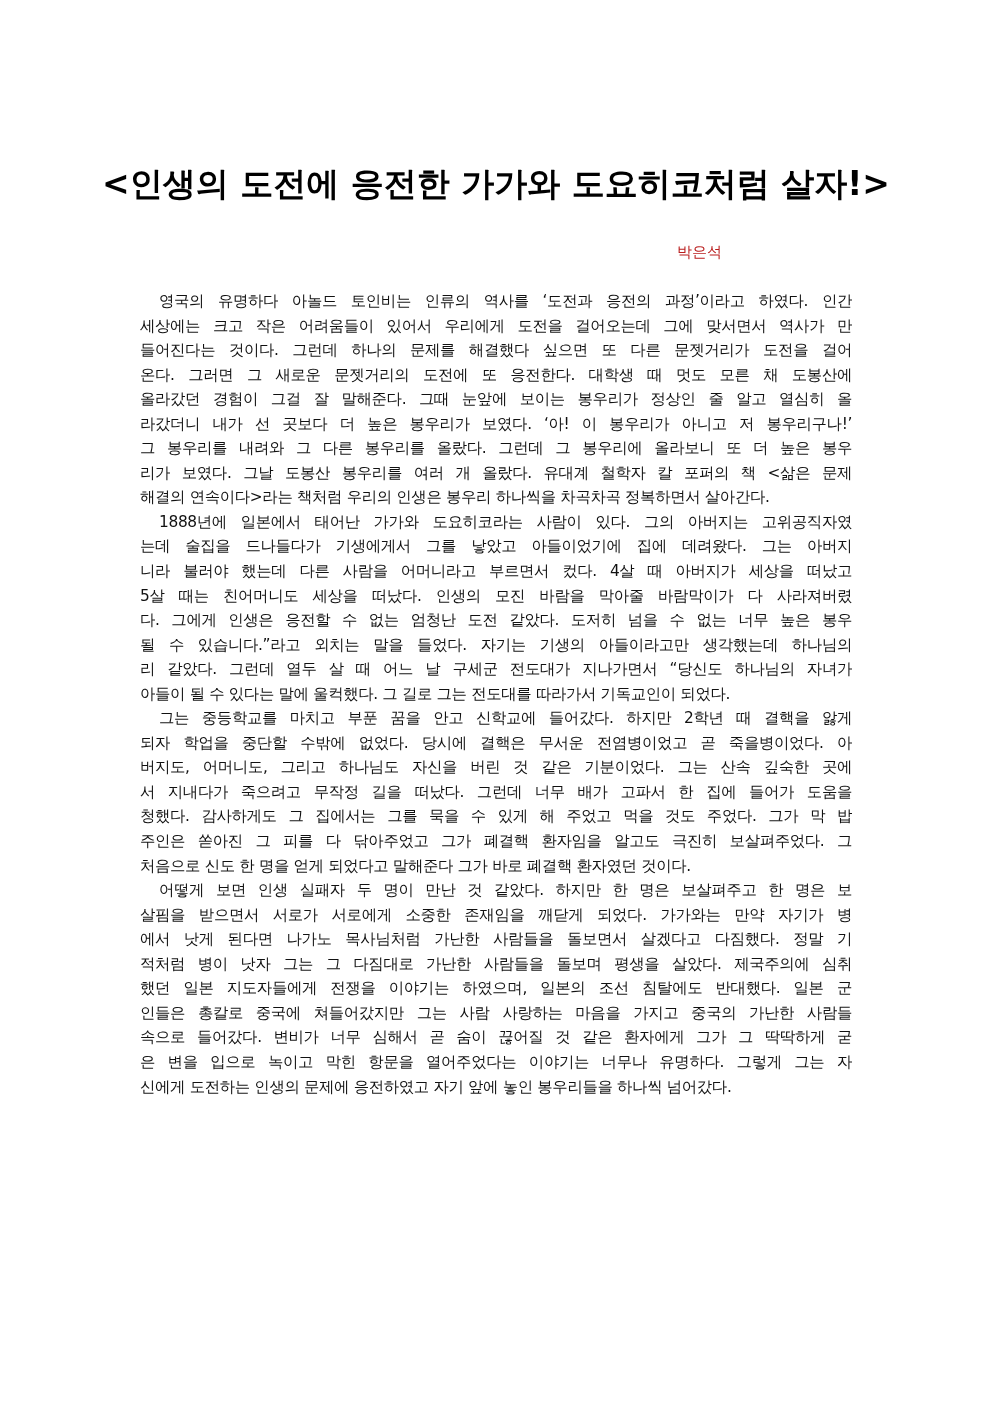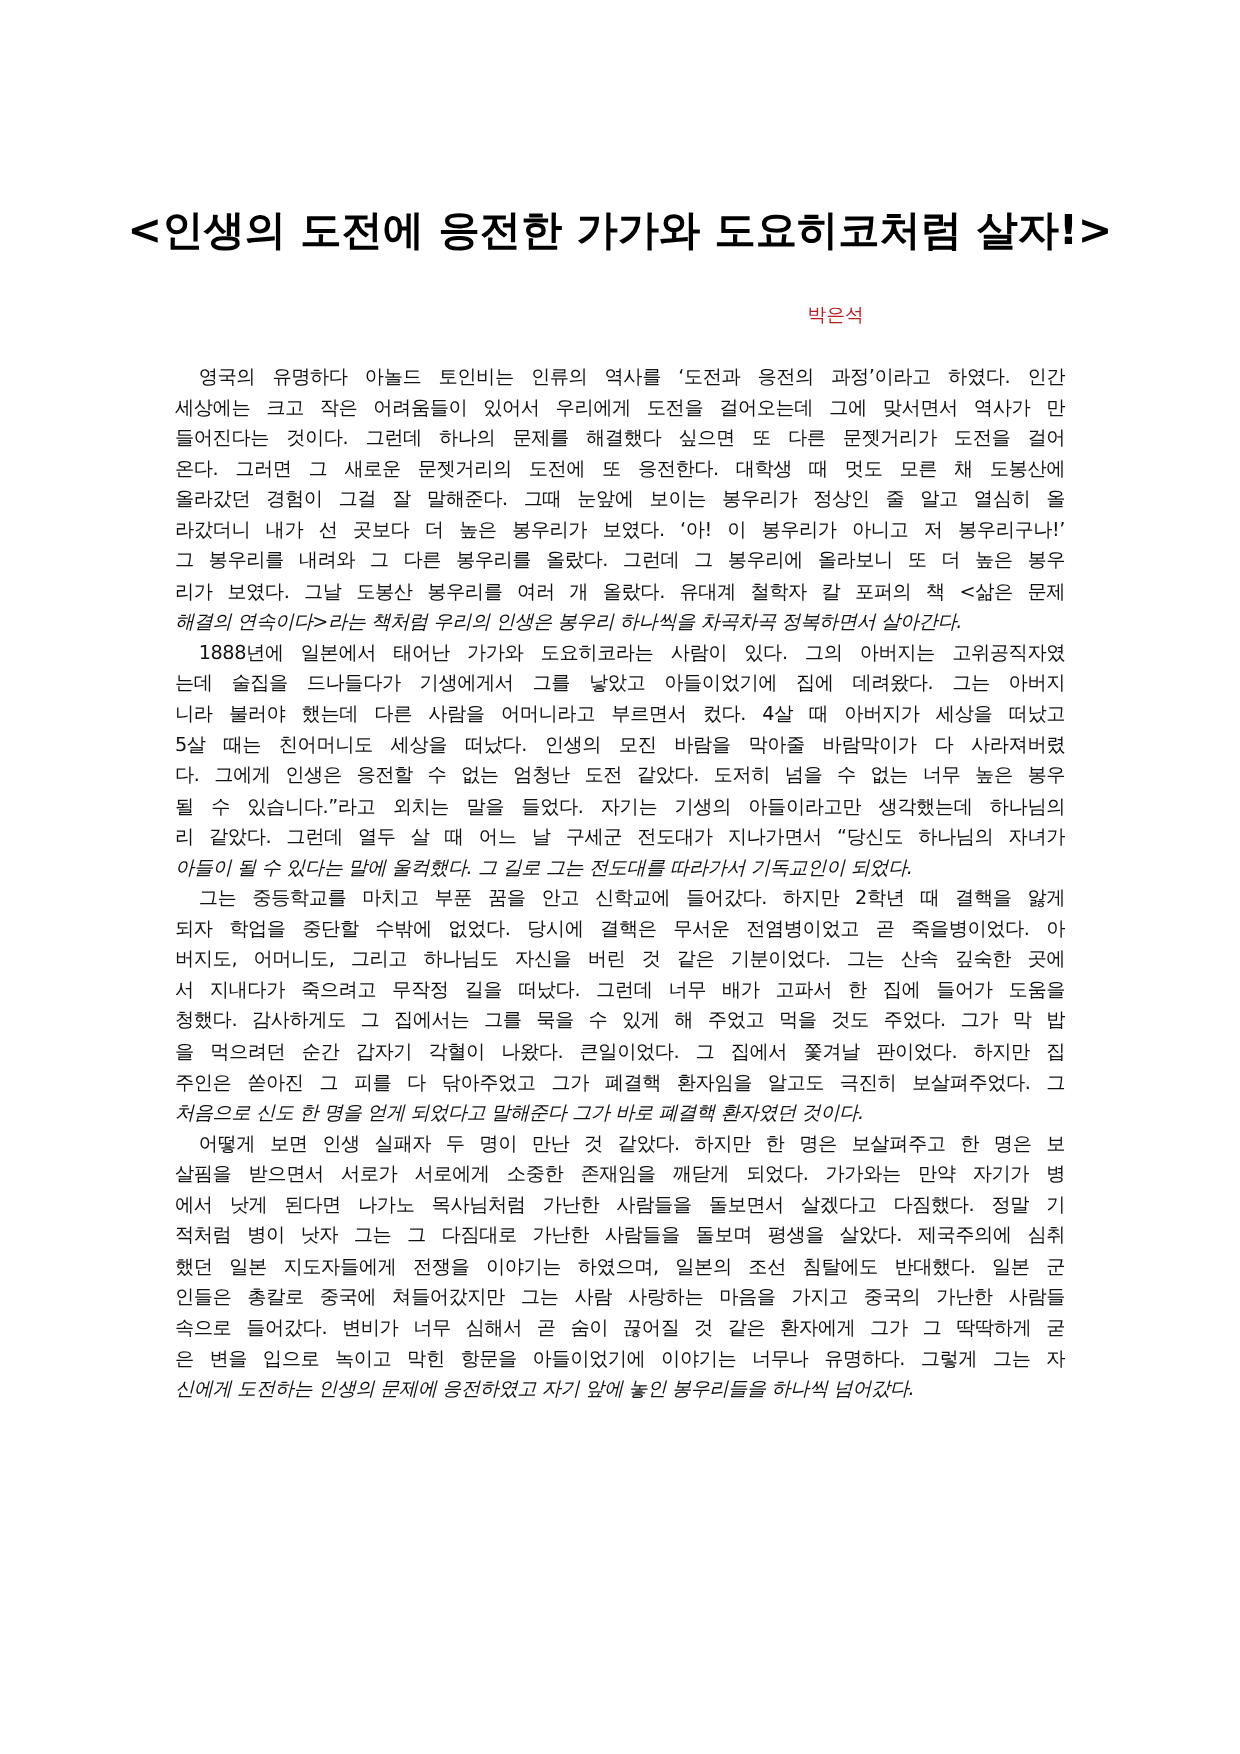--- a/index.html
+++ b/index.html
@@ -1,35 +1,35 @@
 <!DOCTYPE html>
 <html><head>
 <meta charset="utf-8">
 <style>
   html, body { margin: 0; padding: 0; background: #ffffff; }
   body { width: 992px; height: 1403px; position: relative; overflow: hidden; }
-  .page { position: absolute; left: 0; top: 0; width: 832px; height: 1403px; background: #fff; }
+  .page { position: absolute; left: 0; top: 0; width: 832px; height: 1403px; background: #fff; padding-left: 31px; }
   .title {
     position: absolute; left: 0; top: 160px; width: 992px; text-align: center;
     font-family: "DejaVu Sans", sans-serif; font-weight: bold; font-size: 33px;
     color: #000; letter-spacing: 0px; line-height: 48px;
   }
   .author {
     position: absolute; right: 141px; top: 243px;
     font-family: "DejaVu Sans", sans-serif; font-size: 15px; color: #b91c1c;
   }
   .body {
     position: absolute; left: 140px; top: 289px; width: 712px;
     font-family: "DejaVu Sans", sans-serif; font-size: 15.4px; color: #111;
   }
   .line {
     height: 24.55px; line-height: 24.55px; white-space: nowrap;
     text-align: justify; text-align-last: justify; letter-spacing: -0.35px;
   }
-  .line.last { text-align-last: left; font-style: italic; }
+  .line.last { text-align-last: left; }
   .line.indent { padding-left: 19px; }
 </style>
 </head>
 <body>
 
 <div class="page">
   <div class="title">&lt;인생의 도전에 응전한 가가와 도요히코처럼 살자!&gt;</div>
   <div class="author">박은석</div>
 
   <div class="body">
@@ -51,27 +51,26 @@
     <div class="line">다. 그에게 인생은 응전할 수 없는 엄청난 도전 같았다. 도저히 넘을 수 없는 너무 높은 봉우</div>
     <div class="line">될 수 있습니다.”라고 외치는 말을 들었다. 자기는 기생의 아들이라고만 생각했는데 하나님의</div>
     <div class="line">리 같았다. 그런데 열두 살 때 어느 날 구세군 전도대가 지나가면서 “당신도 하나님의 자녀가</div>
     <div class="line last">아들이 될 수 있다는 말에 울컥했다. 그 길로 그는 전도대를 따라가서 기독교인이 되었다.</div>
 
     <div class="line indent">그는 중등학교를 마치고 부푼 꿈을 안고 신학교에 들어갔다. 하지만 2학년 때 결핵을 앓게</div>
     <div class="line">되자 학업을 중단할 수밖에 없었다. 당시에 결핵은 무서운 전염병이었고 곧 죽을병이었다. 아</div>
     <div class="line">버지도, 어머니도, 그리고 하나님도 자신을 버린 것 같은 기분이었다. 그는 산속 깊숙한 곳에</div>
     <div class="line">서 지내다가 죽으려고 무작정 길을 떠났다. 그런데 너무 배가 고파서 한 집에 들어가 도움을</div>
     <div class="line">청했다. 감사하게도 그 집에서는 그를 묵을 수 있게 해 주었고 먹을 것도 주었다. 그가 막 밥</div>
-    <div class="line">을 먹으려던 순간 갑자기 각혈이 나왔다. 큰일이었다. 그 집에서 쫓겨날 판이었다. 하지만 집</div>
     <div class="line">주인은 쏟아진 그 피를 다 닦아주었고 그가 폐결핵 환자임을 알고도 극진히 보살펴주었다. 그</div>
     <div class="line last">처음으로 신도 한 명을 얻게 되었다고 말해준다 그가 바로 폐결핵 환자였던 것이다.</div>
 
     <div class="line indent">어떻게 보면 인생 실패자 두 명이 만난 것 같았다. 하지만 한 명은 보살펴주고 한 명은 보</div>
     <div class="line">살핌을 받으면서 서로가 서로에게 소중한 존재임을 깨닫게 되었다. 가가와는 만약 자기가 병</div>
     <div class="line">에서 낫게 된다면 나가노 목사님처럼 가난한 사람들을 돌보면서 살겠다고 다짐했다. 정말 기</div>
     <div class="line">적처럼 병이 낫자 그는 그 다짐대로 가난한 사람들을 돌보며 평생을 살았다. 제국주의에 심취</div>
     <div class="line">했던 일본 지도자들에게 전쟁을 이야기는 하였으며, 일본의 조선 침탈에도 반대했다. 일본 군</div>
     <div class="line">인들은 총칼로 중국에 쳐들어갔지만 그는 사람 사랑하는 마음을 가지고 중국의 가난한 사람들</div>
     <div class="line">속으로 들어갔다. 변비가 너무 심해서 곧 숨이 끊어질 것 같은 환자에게 그가 그 딱딱하게 굳</div>
-    <div class="line">은 변을 입으로 녹이고 막힌 항문을 아들이었기에 이야기는 너무나 유명하다. 그렇게 그는 자</div>
+    <div class="line">은 변을 입으로 녹이고 막힌 항문을 열어주었다는 이야기는 너무나 유명하다. 그렇게 그는 자</div>
     <div class="line last">신에게 도전하는 인생의 문제에 응전하였고 자기 앞에 놓인 봉우리들을 하나씩 넘어갔다.</div>
   </div>
 </div>
 
 </body></html>

